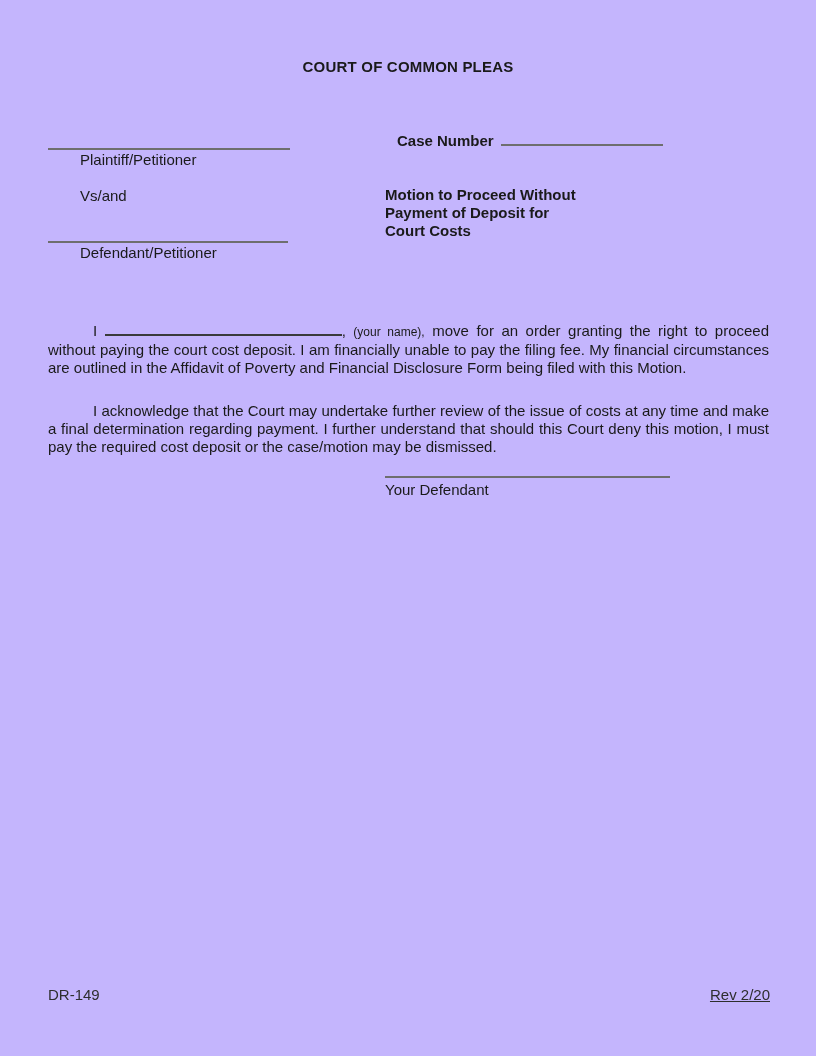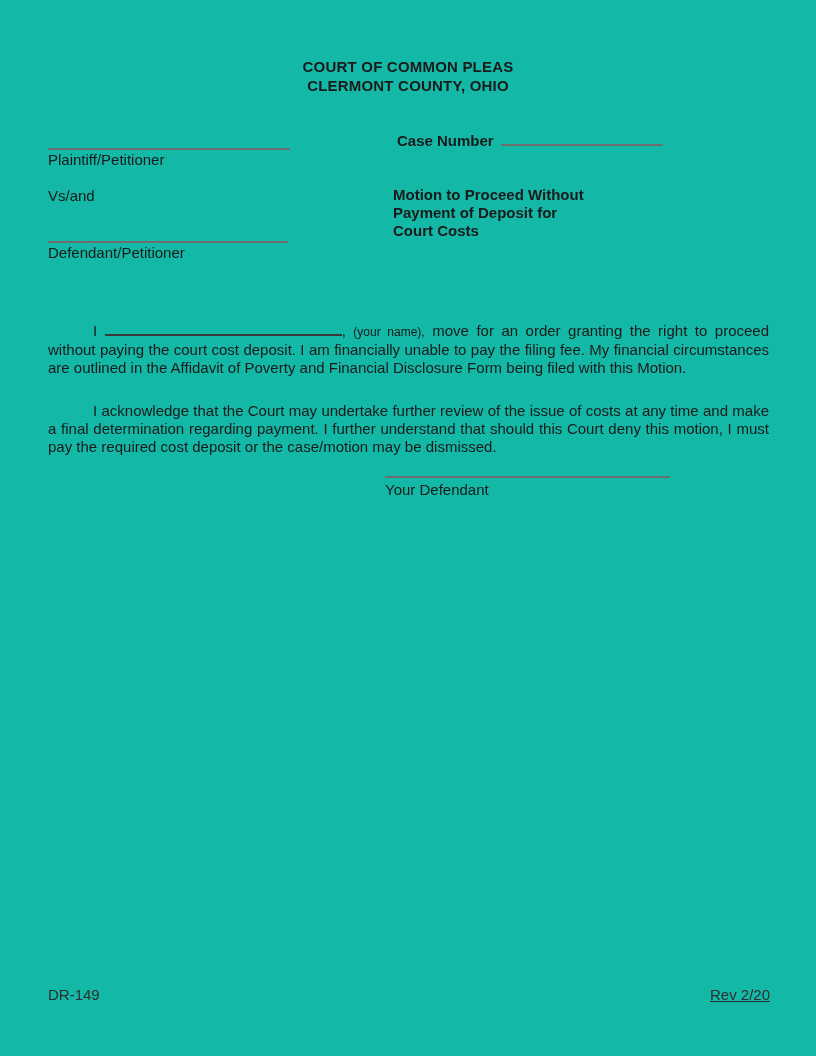--- a/index.html
+++ b/index.html
@@ -4,21 +4,21 @@
 <style>
   html, body {
     margin: 0;
     padding: 0;
     background: #ffffff;
   }
   .page {
     position: relative;
     width: 816px;
     height: 1056px;
-    background: #14b8a6;
+    background: #c4b5fd;
     font-family: "Liberation Sans", "DejaVu Sans", sans-serif;
     color: #1a1a1a;
     overflow: hidden;
   }
   
   .doc-header {
     position: absolute;
     top: 57px;
     left: 0;
     width: 100%;
@@ -43,20 +43,21 @@
     position: absolute;
     left: 48px;
     top: 221px;
     width: 240px;
     height: 20px;
   }
   .cap-label {
     position: absolute;
     font-size: 15px;
     line-height: 18px;
+    margin-left: 32px;
   }
   .plaintiff-label { left: 48px; top: 151px; }
   .vs-label        { left: 48px; top: 187px; text-align: center; }
   .defendant-label { left: 48px; top: 244px; }
   .case-number-row {
     position: absolute;
     left: 397px;
     top: 131px;
     font-size: 15px;
     font-weight: bold;
@@ -70,21 +71,20 @@
     border-bottom: 2px solid #6e6e6e;
     margin-left: 7px;
   }
   .motion-title {
     position: absolute;
     left: 385px;
     top: 186px;
     font-size: 15px;
     font-weight: bold;
     line-height: 18px;
-    margin-left: 8px;
   }
   
   .para {
     position: absolute;
     left: 48px;
     width: 721px;
     font-size: 15px;
     line-height: 18.2px;
     text-align: justify;
     text-indent: 45px;
@@ -134,21 +134,20 @@
     text-decoration: underline;
   }
 </style>
 </head>
 <body>
 
 <div class="page">
 
   <div class="doc-header">
     <div>COURT OF COMMON PLEAS</div>
-    <div>CLERMONT COUNTY, OHIO</div>
   </div>
 
   <div class="plaintiff-blank rule"></div>
   <div class="cap-label plaintiff-label">Plaintiff/Petitioner</div>
   <div class="cap-label vs-label">Vs/and</div>
   <div class="defendant-blank rule"></div>
   <div class="cap-label defendant-label">Defendant/Petitioner</div>
 
   <div class="case-number-row">
     <span>Case Number</span><span class="case-number-blank"></span>

